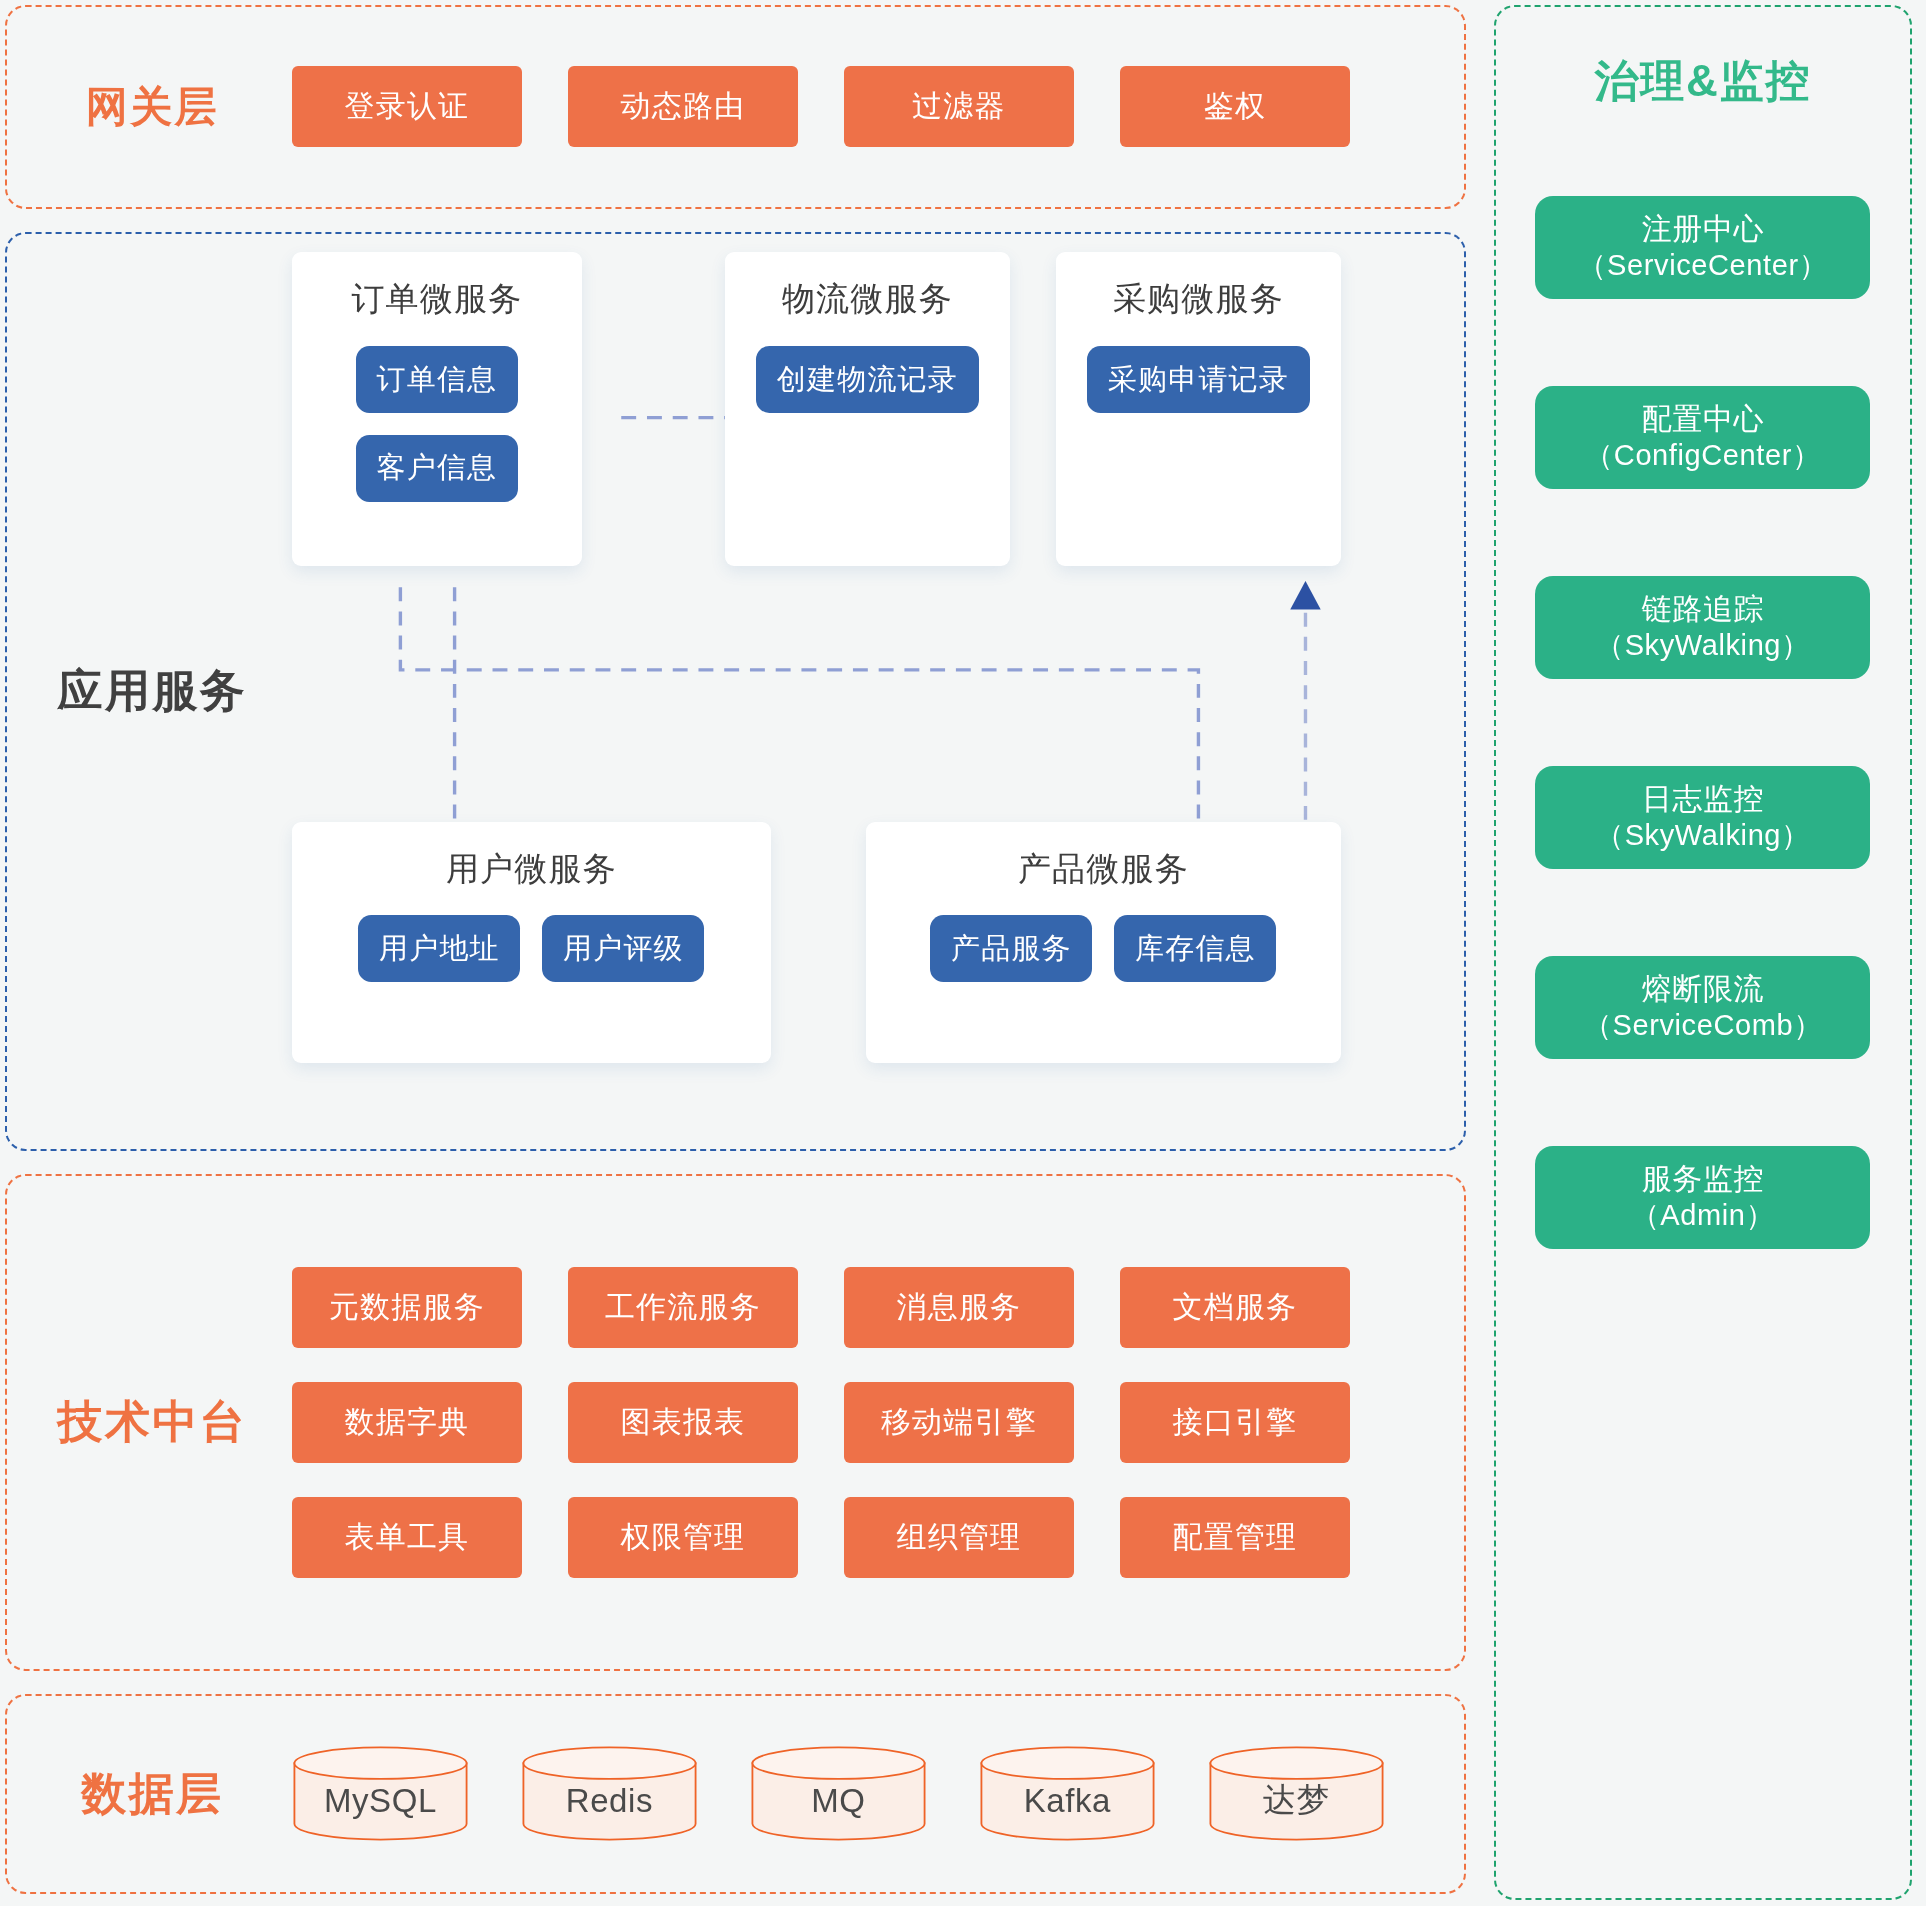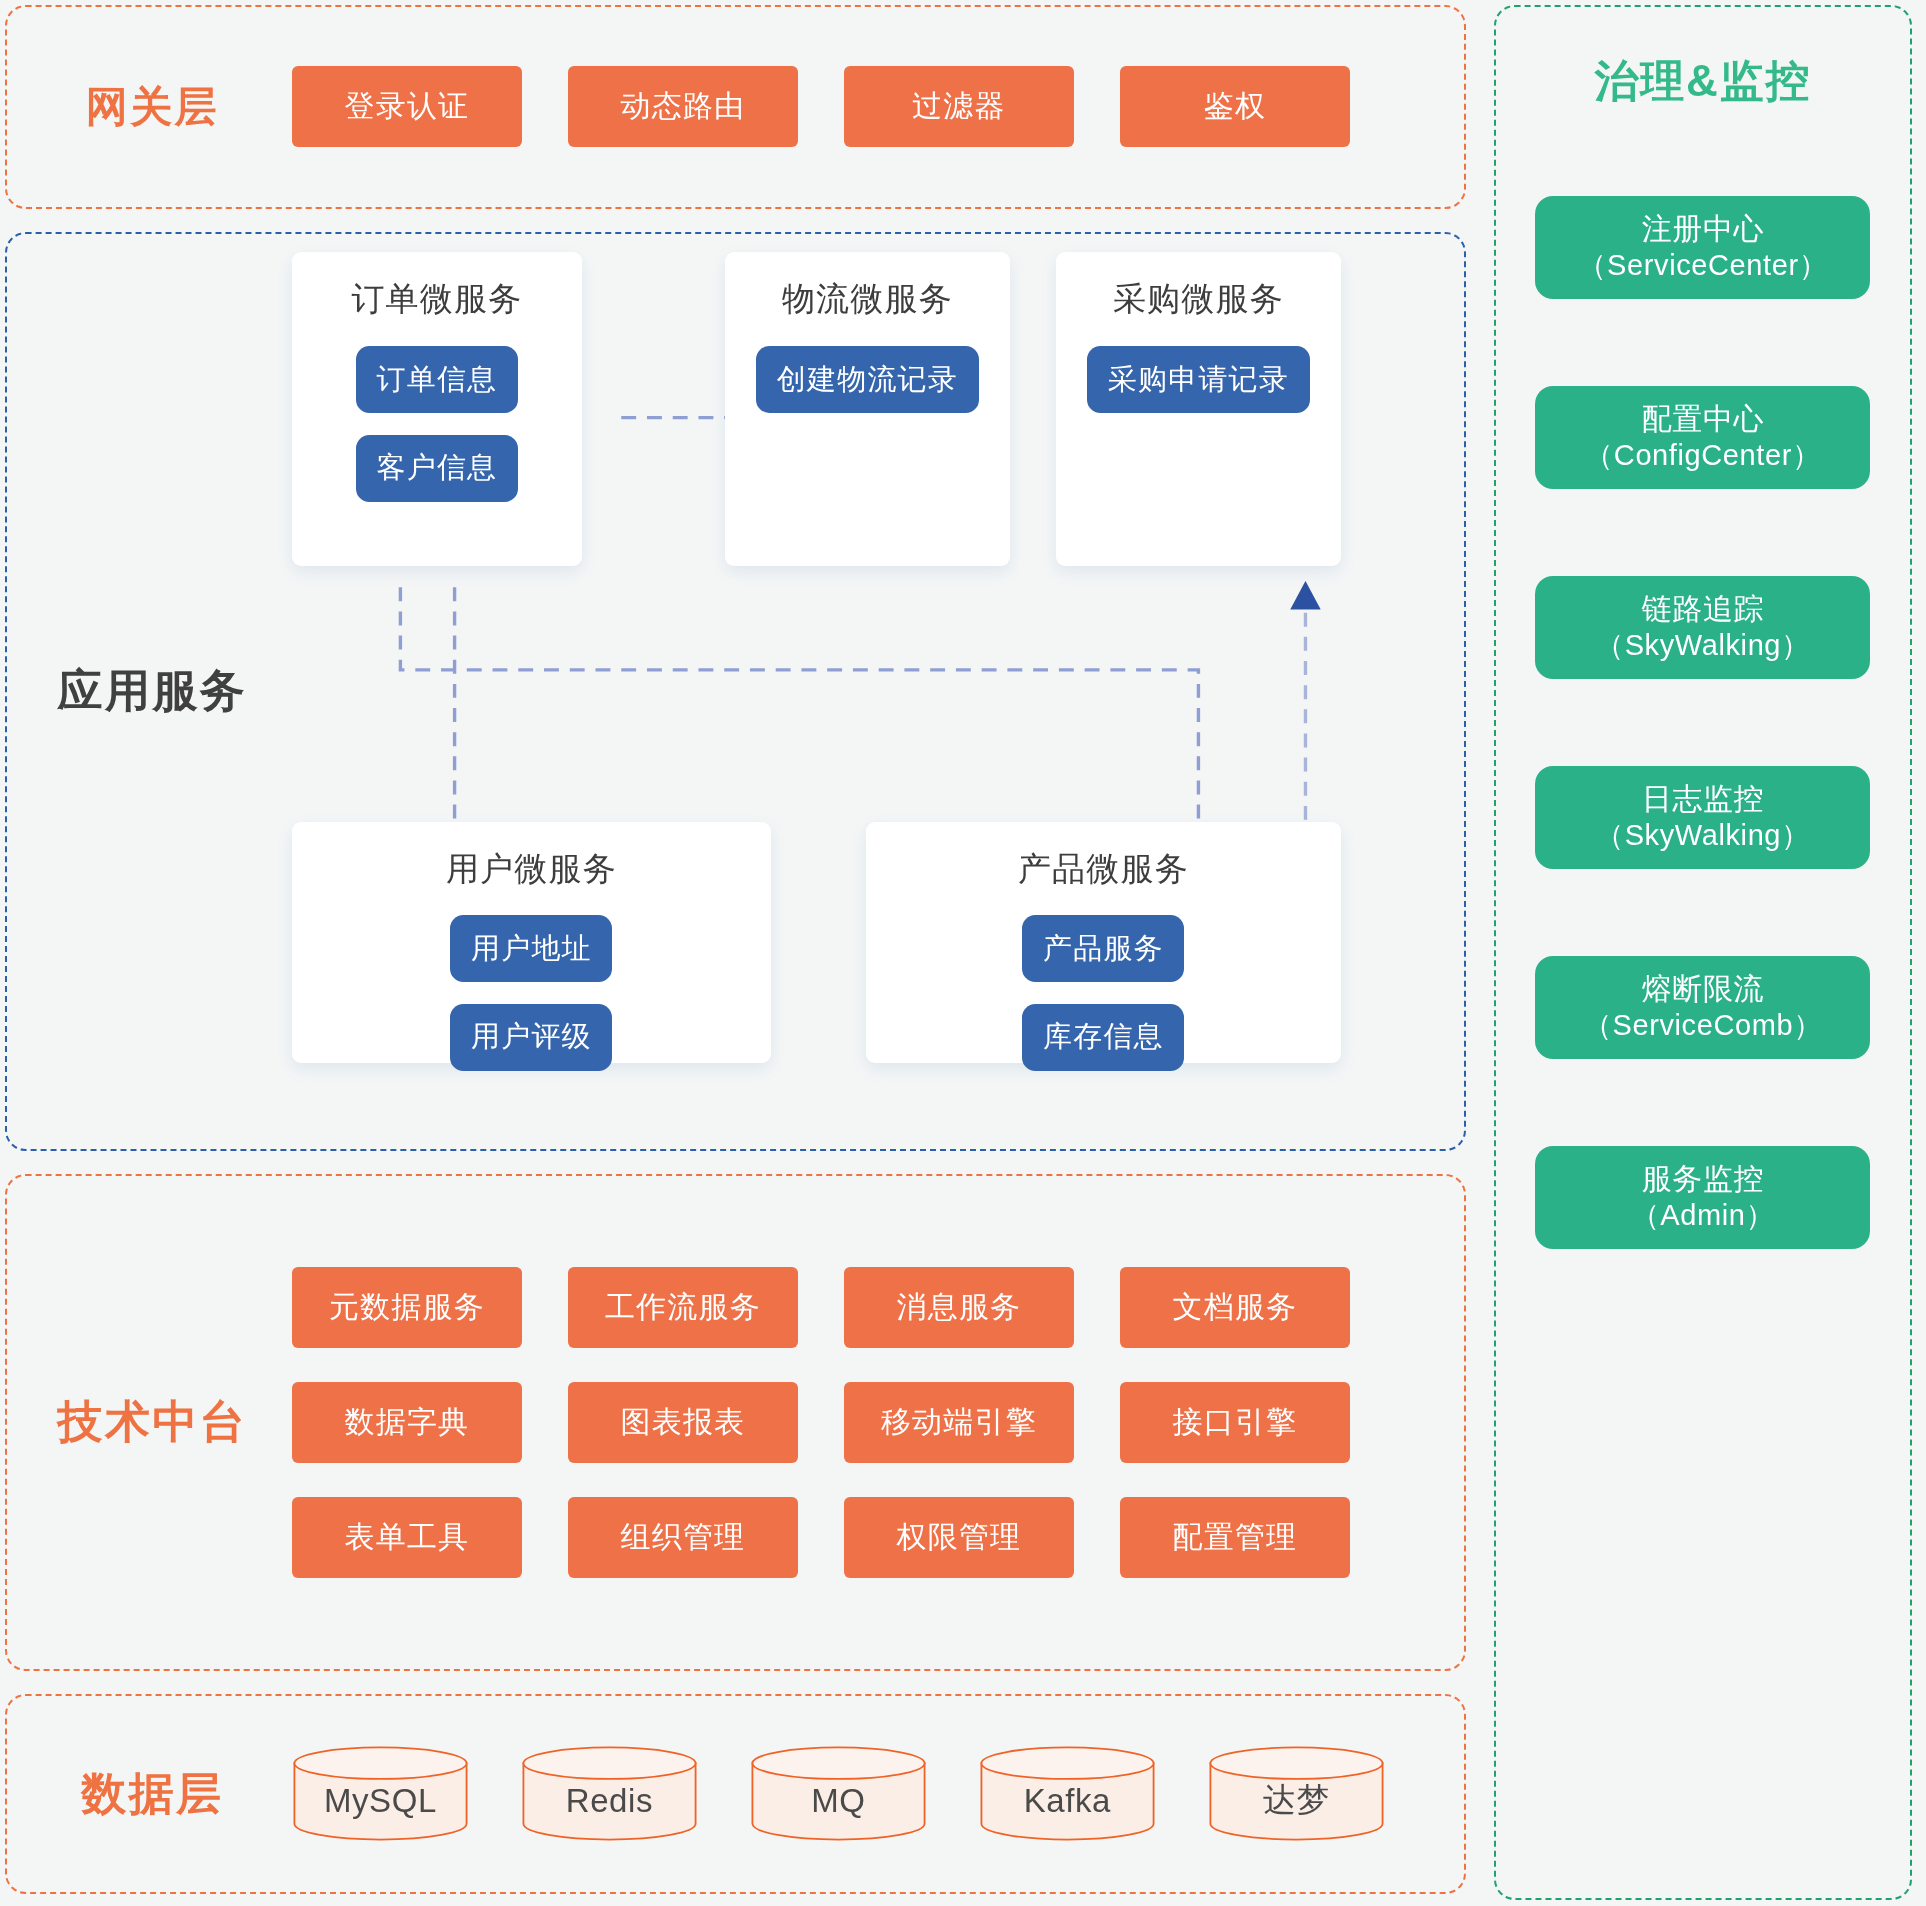--- a/index.html
+++ b/index.html
@@ -118,21 +118,21 @@
   }
 
   #card-order    { left: 0px;    top: 18px;  width: 290px;  height: 314px; }
   #card-logi     { left: 433px;  top: 18px;  width: 285px;  height: 314px; }
   #card-purchase { left = 0; left: 764px; top: 18px;  width: 285px;  height: 314px; }
   #card-user     { left: 0px;    top: 588px; width: 479px;  height: 241px; }
   #card-product  { left: 574px;  top: 588px; width: 475px;  height: 241px; }
 
   .svc-card .svc-title { margin-top: 25.5px; }
   .svc-card .chips { margin-top: 24px; flex-direction: column; }
-  .svc-card.row-chips .chips { flex-direction: column; margin-top: 23px; }
+  .svc-card.row-chips .chips { flex-direction: row; margin-top: 23px; }
 
   .arrows-svg {
     position: absolute;
     left: 0; top: 0;
     width: 100%; height: 100%;
     pointer-events: none;
     overflow: visible;
   }
 
   
@@ -302,22 +302,22 @@
       <div class="tech-grid">
         <div class="pill-orange">元数据服务</div>
         <div class="pill-orange">工作流服务</div>
         <div class="pill-orange">消息服务</div>
         <div class="pill-orange">文档服务</div>
         <div class="pill-orange">数据字典</div>
         <div class="pill-orange">图表报表</div>
         <div class="pill-orange">移动端引擎</div>
         <div class="pill-orange">接口引擎</div>
         <div class="pill-orange">表单工具</div>
+        <div class="pill-orange">权限管理</div>
         <div class="pill-orange">组织管理</div>
-        <div class="pill-orange">权限管理</div>
         <div class="pill-orange">配置管理</div>
       </div>
     </section>
 
     <section class="layer layer-orange data-layer">
       <div class="layer-label label-orange">数据层</div>
       <div class="db-row">
 
         <div class="db-cyl">
           <svg width="177" height="97" viewBox="0 0 292 160">

